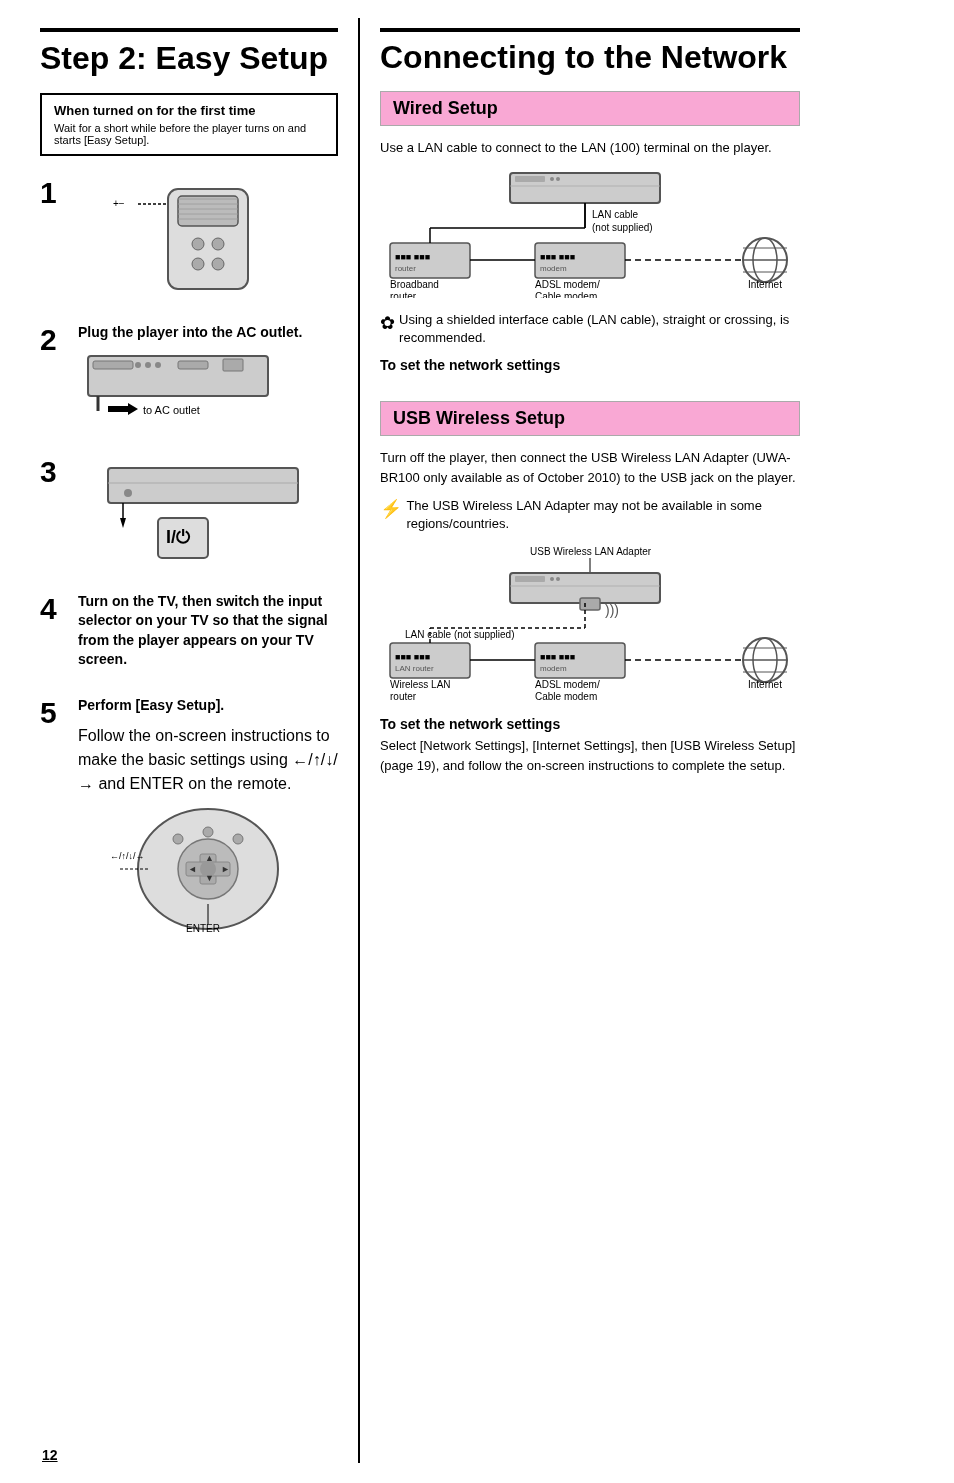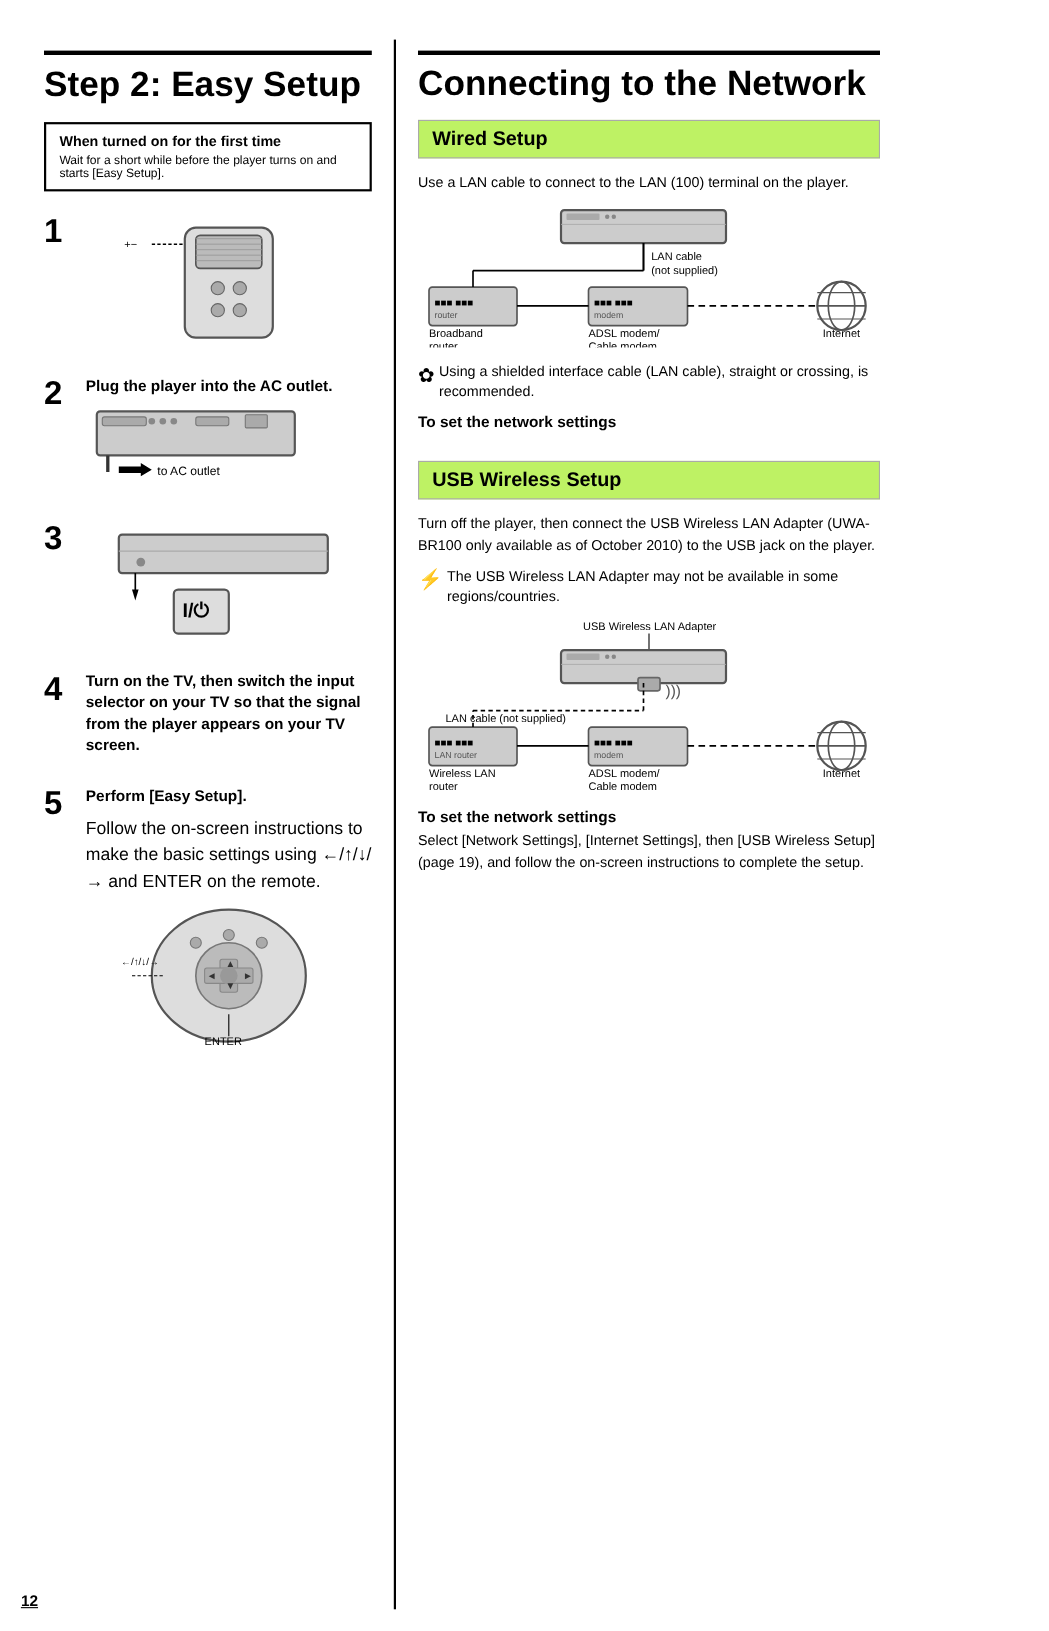--- a/index.html
+++ b/index.html
@@ -9,21 +9,21 @@
       font-size: 13px;
       color: #000;
       width: 954px;
       min-height: 1483px;
     }
     .page {
       display: flex;
       flex-direction: row;
       width: 780px;
       min-height: 1483px;
-      padding: 36px 10px 20px 10px;
+      padding: 18px 10px 20px 10px;
       gap: 0;
     }
     
     .left-col {
       width: 460px;
       padding: 10px 20px 10px 30px;
       border-right: 2px solid #000;
     }
     .left-col h1 {
       font-size: 32px;
@@ -84,21 +84,21 @@
     }
     .right-col h1 {
       font-size: 32px;
       font-weight: 900;
       border-top: 4px solid #000;
       padding-top: 8px;
       margin-bottom: 16px;
       line-height: 1.1;
     }
     .section-header {
-      background: #bef264;
+      background: #f9a8d4;
       padding: 6px 12px;
       font-size: 18px;
       font-weight: 900;
       margin-bottom: 12px;
       border: 1px solid #aaa;
     }
     .section-body {
       font-size: 13px;
       line-height: 1.5;
       margin-bottom: 10px;
@@ -394,14 +394,14 @@
           <text x="155" y="157" font-size="10" fill="#000">Cable modem</text>
           <text x="368" y="145" font-size="10" fill="#000">Internet</text>
         </svg>
       </div>
 
       <div class="subsection-title">To set the network settings</div>
       <div class="subsection-body">Select [Network Settings], [Internet Settings], then [USB Wireless Setup] (page 19), and follow the on-screen instructions to complete the setup.</div>
     </div>
   </div>
 
-  <div class="page-num" style="position:absolute; bottom:20px; left:19px; font-size:14px; font-weight:bold;text-decoration:underline;">12</div>
+  <div class="page-num" style="position:absolute; bottom:20px; left:42px; font-size:14px; font-weight:bold;text-decoration:underline;">12</div>
 </div>
 
 </body></html>

